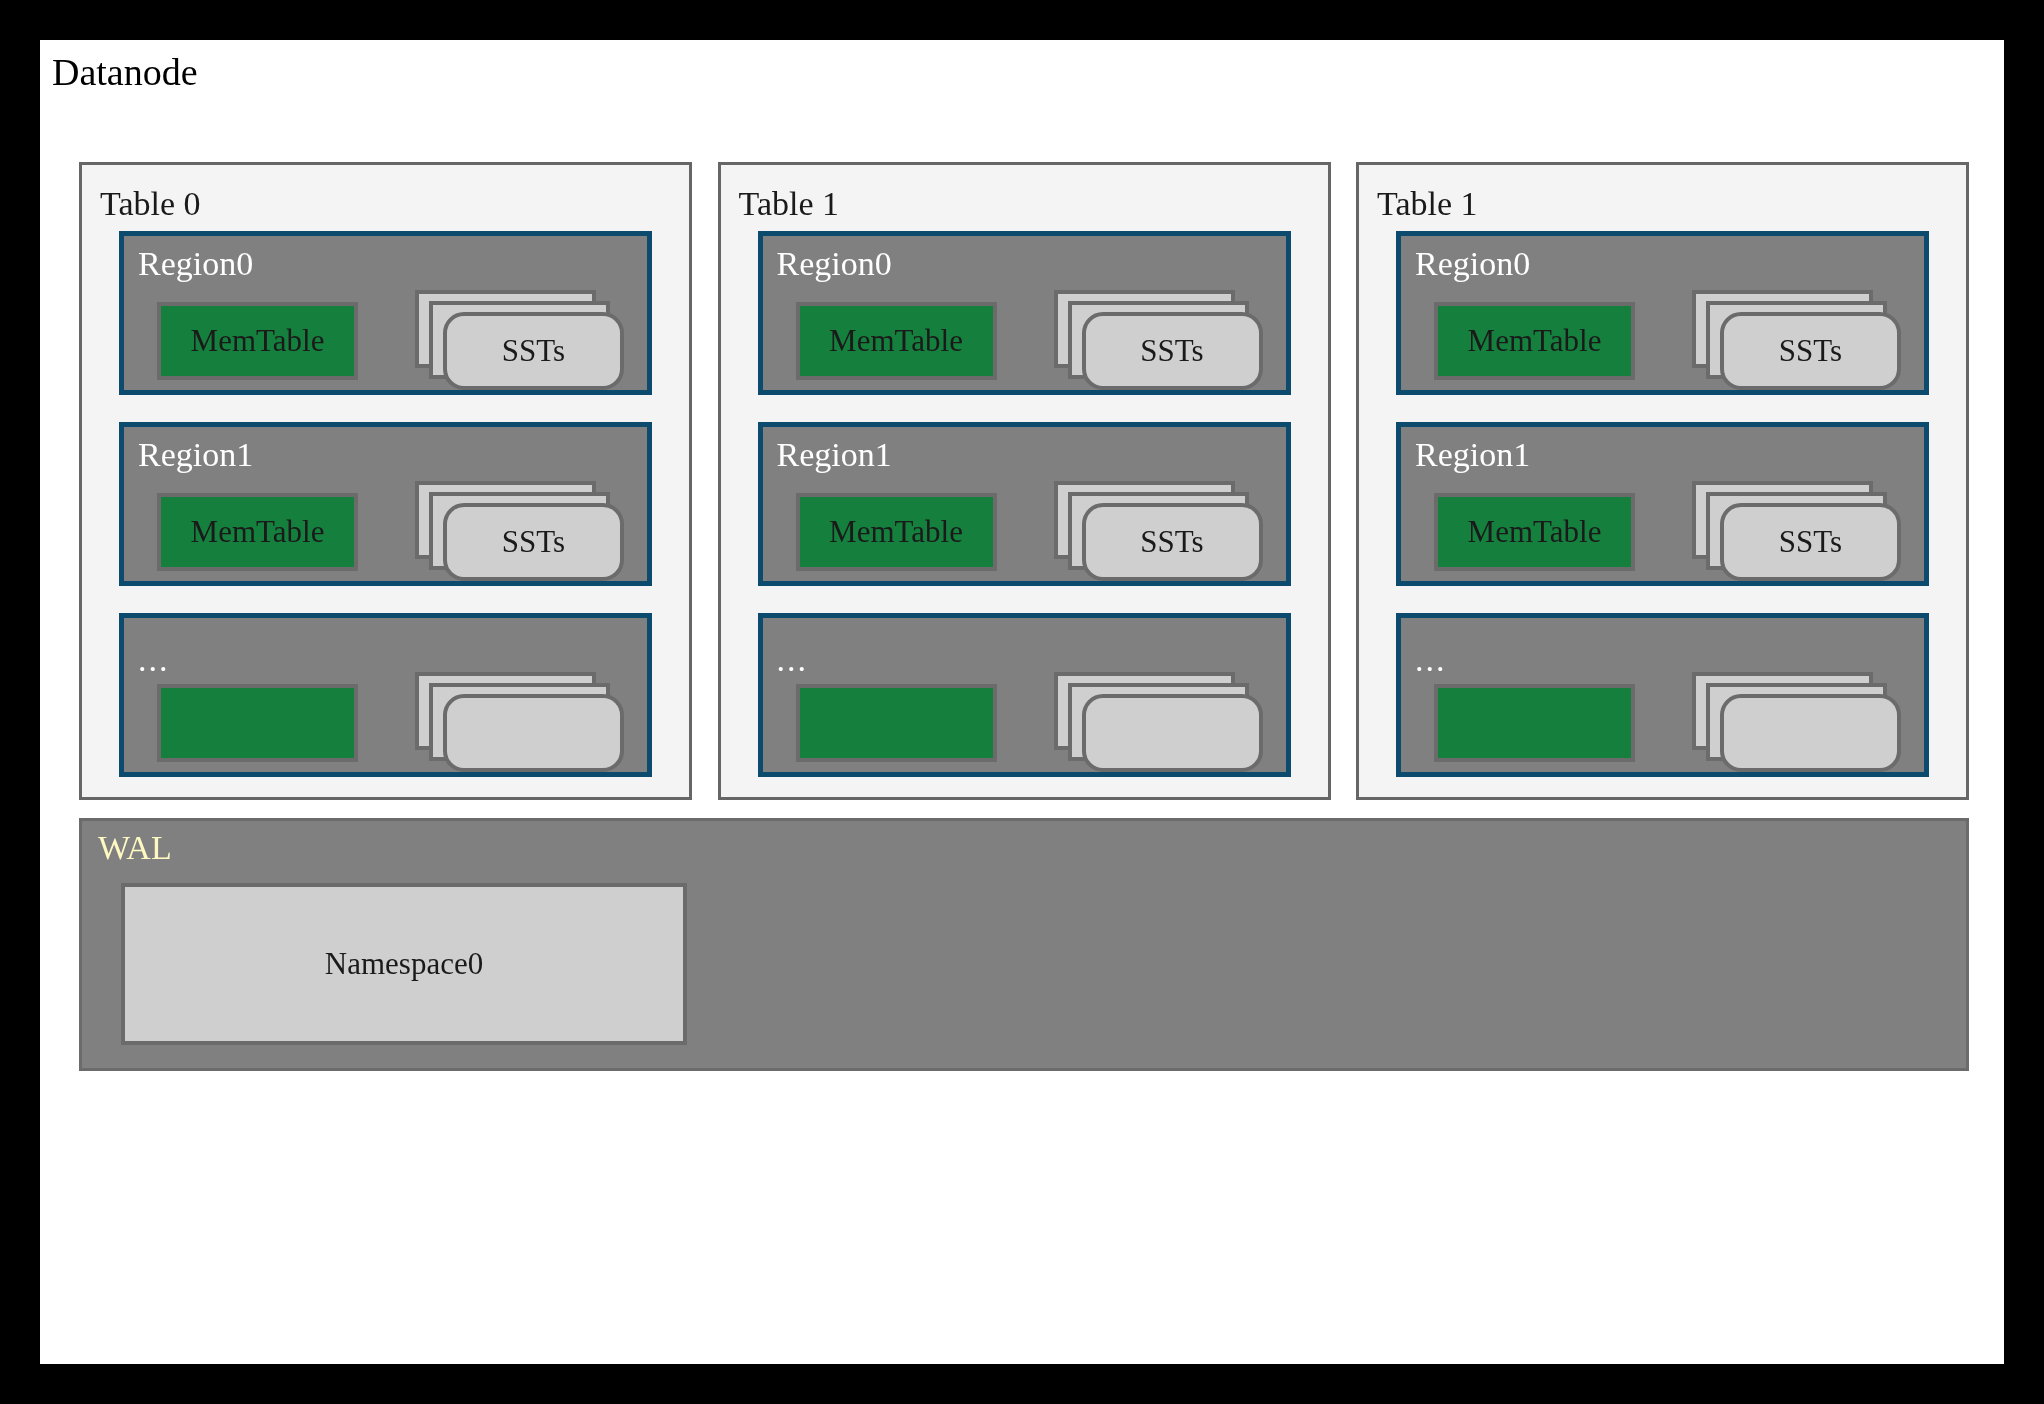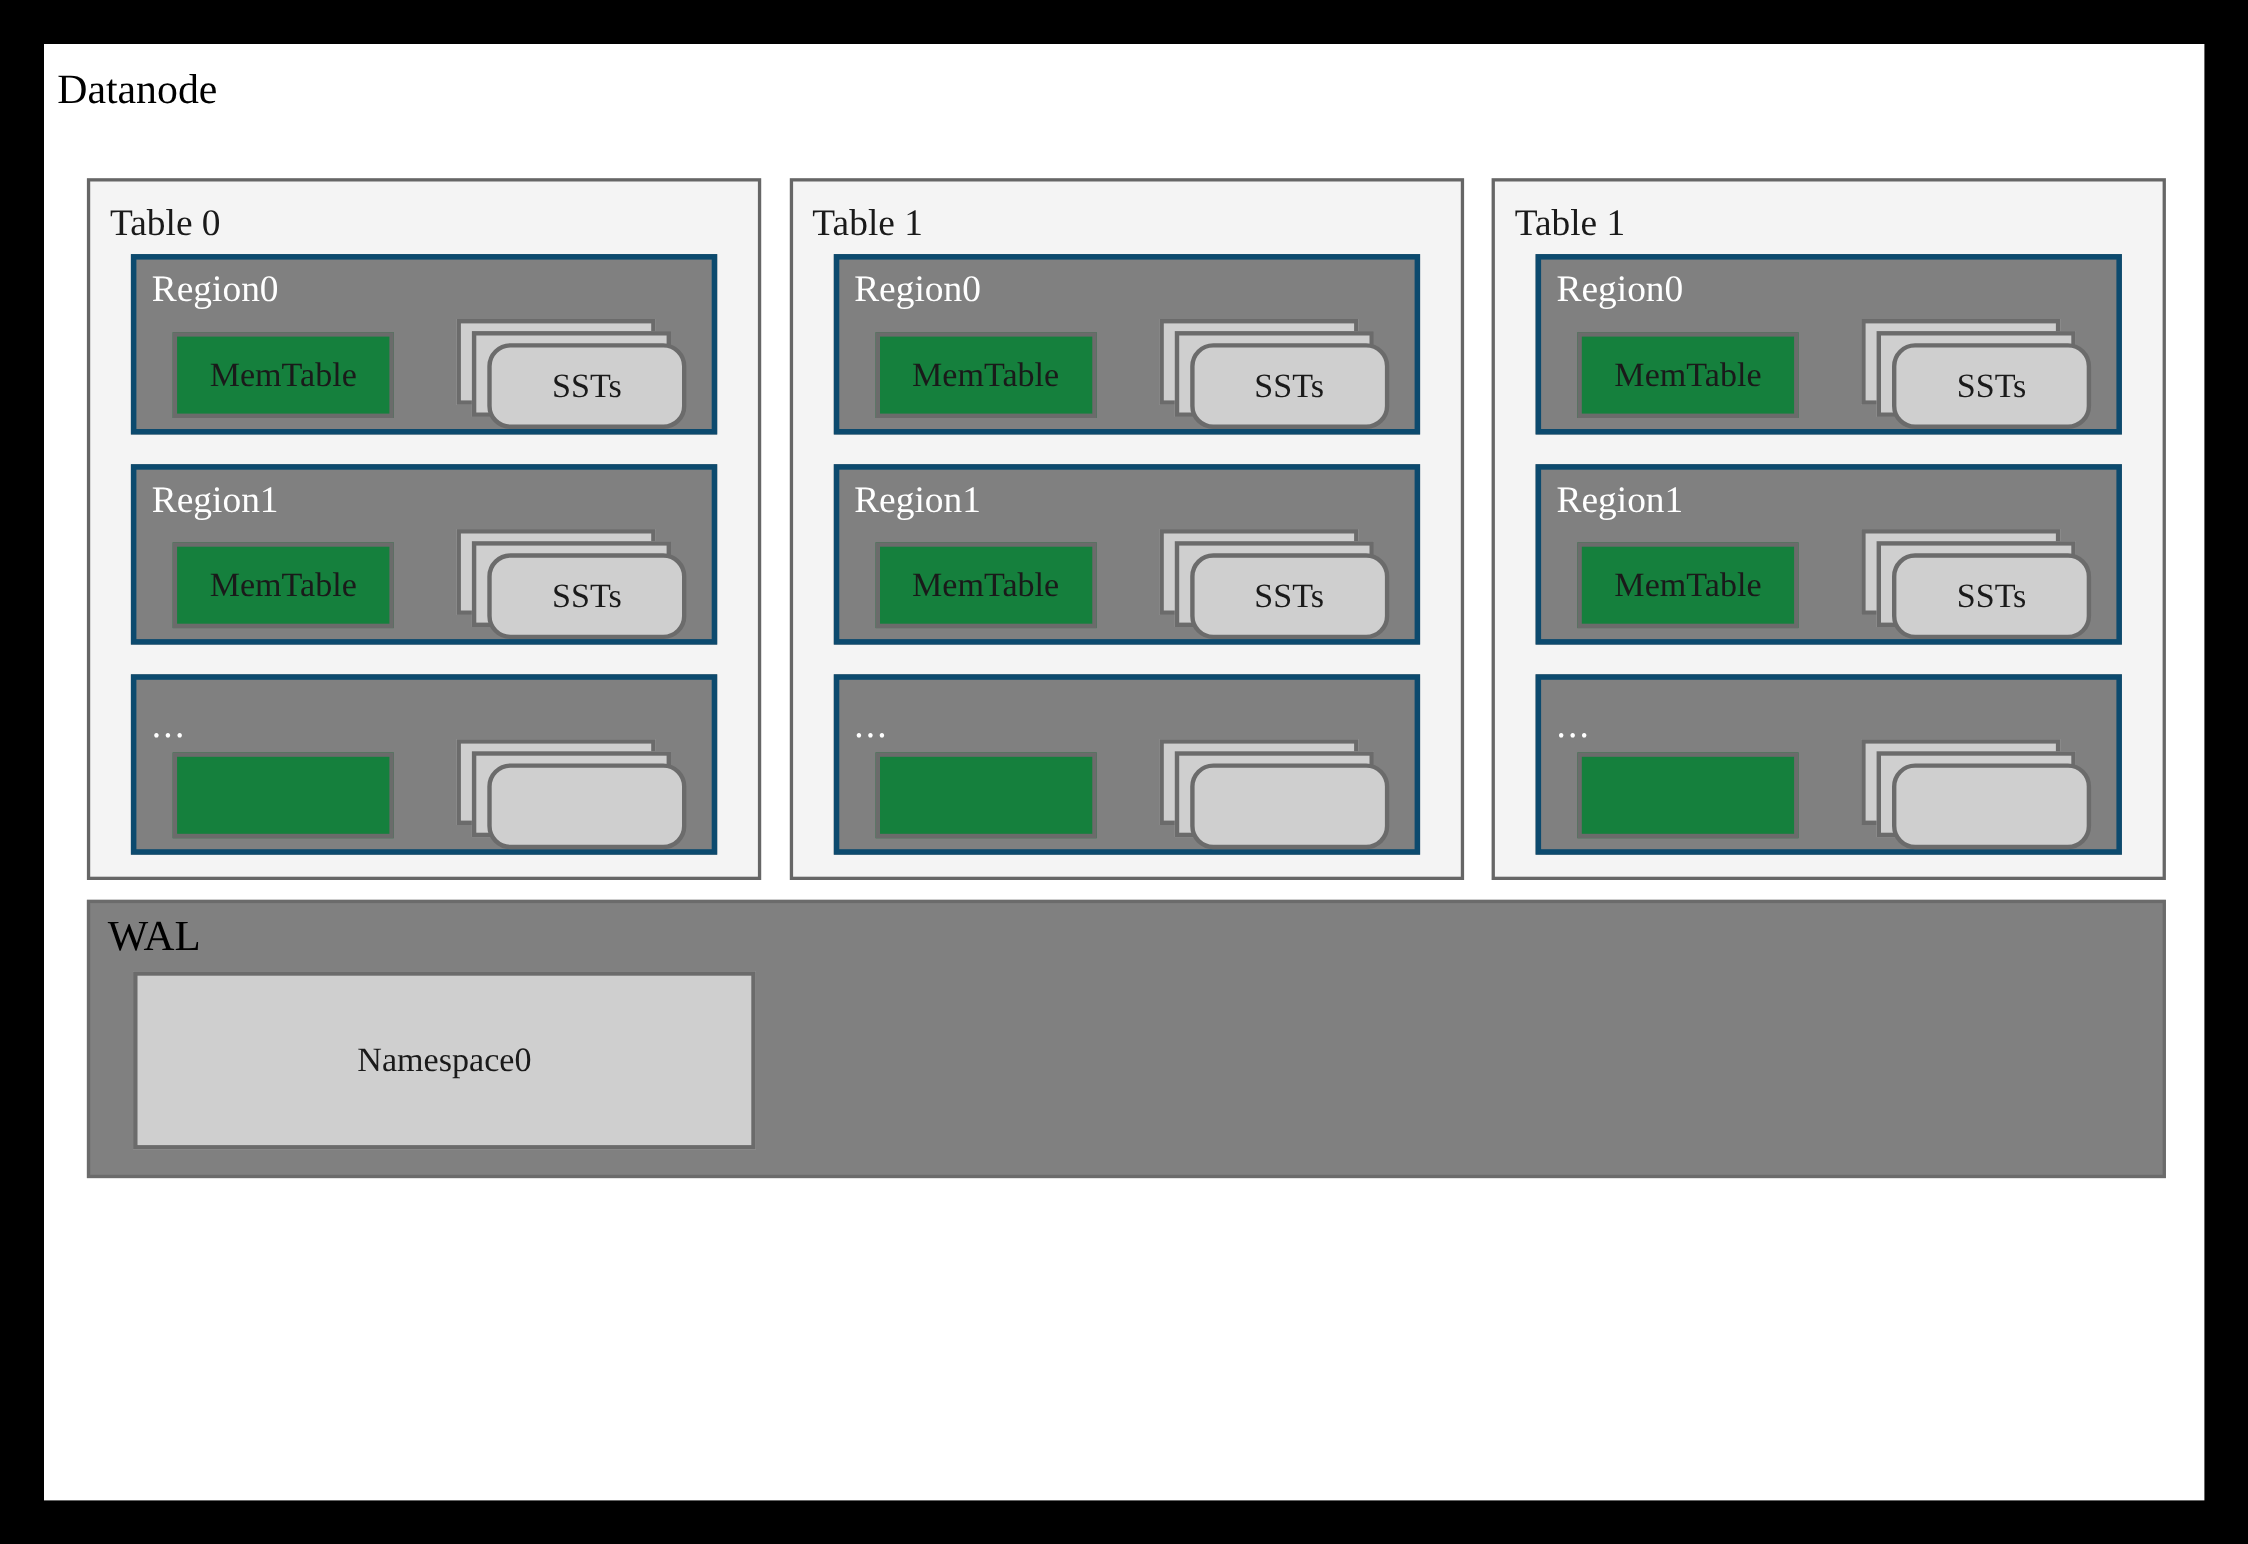--- a/index.html
+++ b/index.html
@@ -27,21 +27,20 @@
 
   
   .datanode-title {
     position: absolute;
     left: 12px;
     top: 12px;
     font-size: 38px;
     color: #000000;
     line-height: 1.1;
     white-space: nowrap;
-    margin-top: 10px;
   }
 
   
   .tables-row {
     position: absolute;
     left: 39px;
     top: 122px;
     width: 1890px;
     height: 472px;
     display: flex;
@@ -161,22 +160,22 @@
     width: 1890px;
     height: 253px;
     background: #808080;
     border: 3px solid #6b6b6b;
     box-sizing: border-box;
   }
   .wal-title {
     position: absolute;
     left: 16px;
     top: 8px;
-    font-size: 39px;
-    color: #000000;
+    font-size: 34px;
+    color: #fef9c3;
     white-space: nowrap;
   }
   .wal-body {
     position: absolute;
     left: 39px;
     top: 62px;
     width: 1812px;
     height: 162px;
     display: flex;
     justify-content: space-between;

